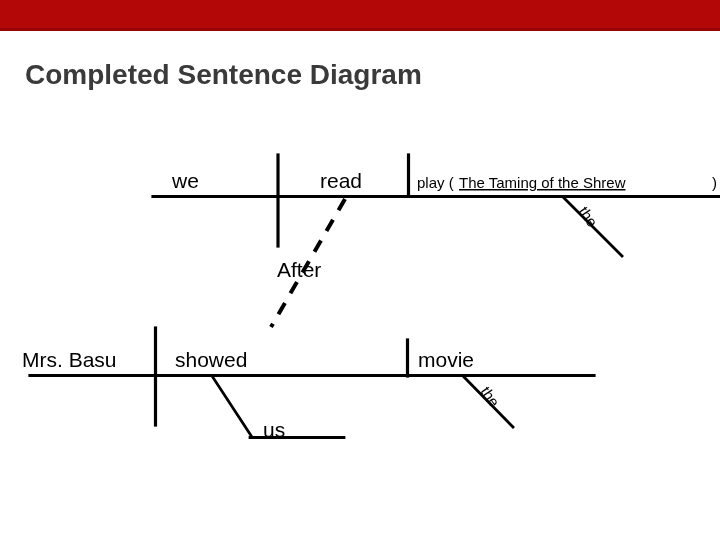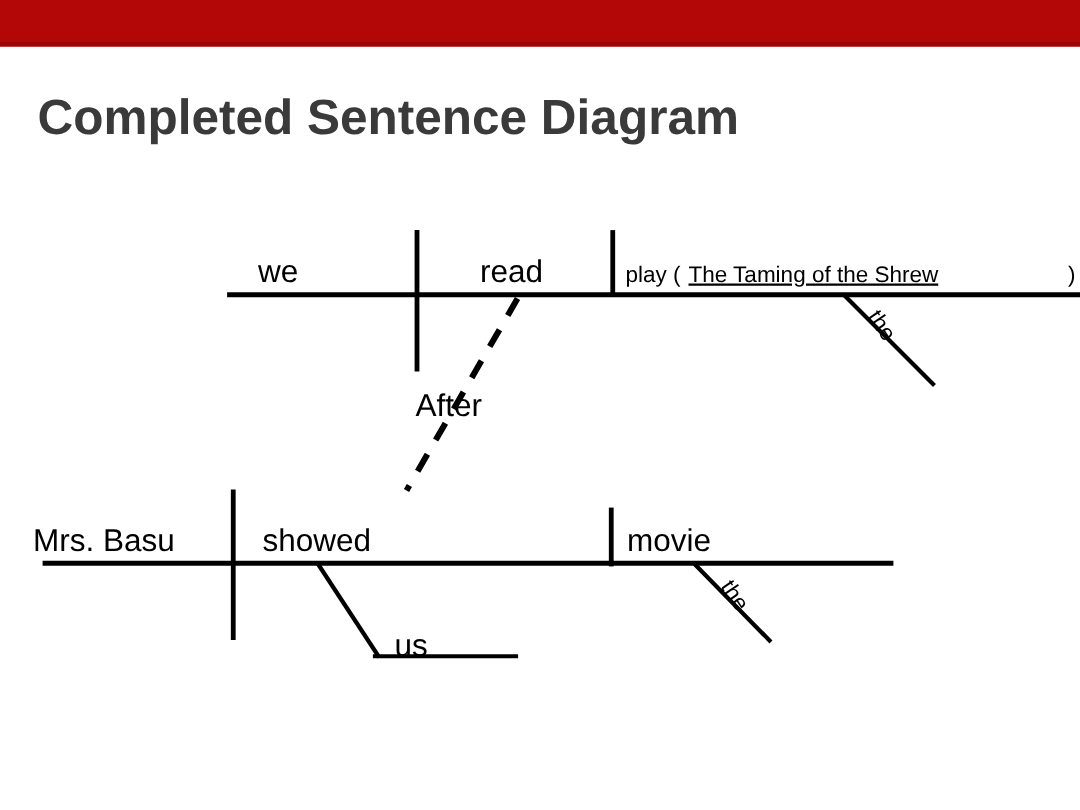--- a/index.html
+++ b/index.html
@@ -34,21 +34,21 @@
     left: 0; top: 28px;
     width: 720px;
     height: 3px;
     background: #9c0303;
   }
   #slide-title {
     position: absolute;
     left: 25px;
     top: 59px;
     width: 660px;
-    font-size: 33px;
+    font-size: 28px;
     font-weight: bold;
     color: #3a3a3a;
     letter-spacing: 0px;
     white-space: nowrap;
   }
   #diagram-svg {
     position: absolute;
     left: 0;
     top: 0;
     width: 720px;

